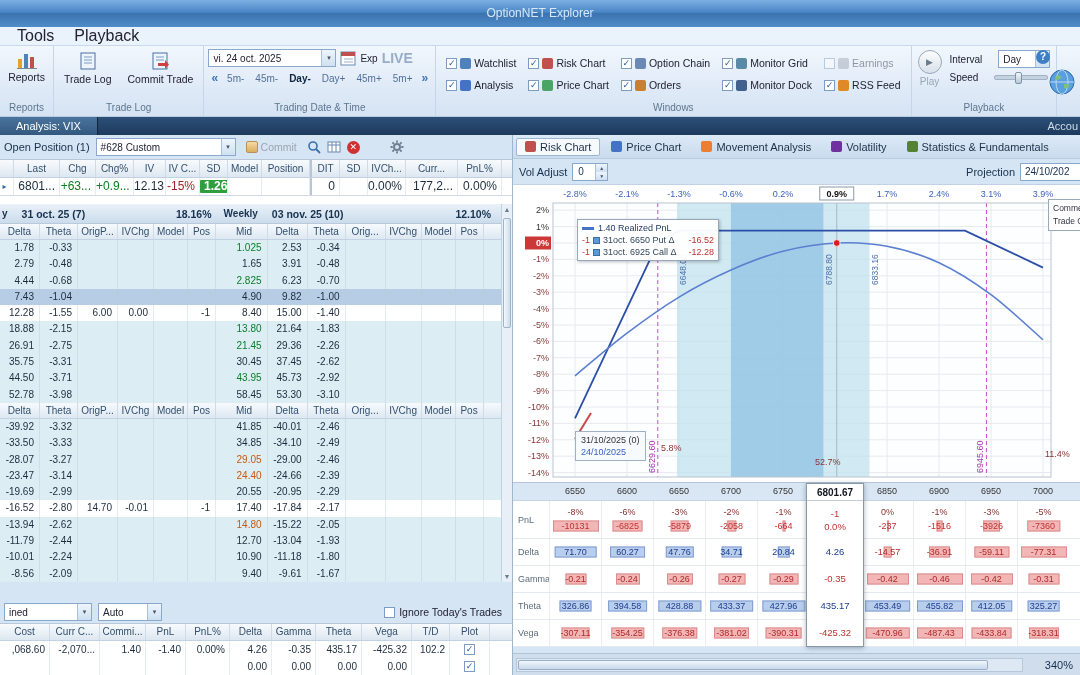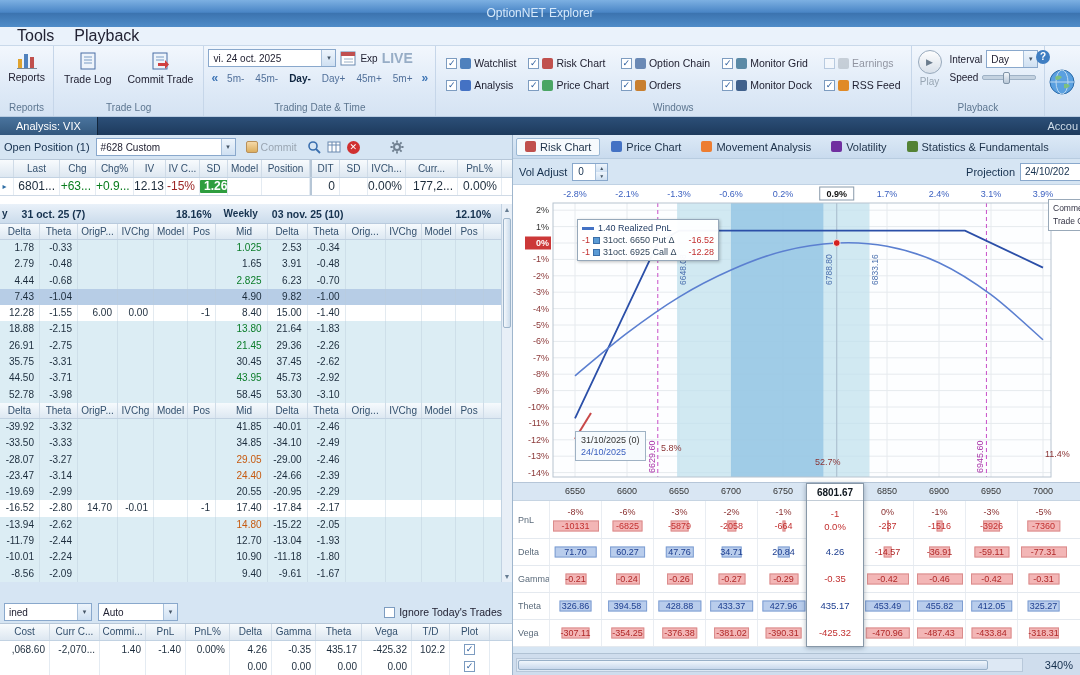--- a/index.html
+++ b/index.html
@@ -22,21 +22,21 @@
 .chev{color:#3f76b6;font-weight:bold;font-size:12px;padding:0 3px}
 .win-grid{display:grid;grid-template-rows:repeat(2,20px);grid-auto-flow:column;gap:2px 12px;padding:4px 6px;align-items:center}
 .win-item{display:flex;align-items:center;gap:3px;font-size:10.5px;white-space:nowrap}
 .win-item.dis{opacity:.45}
 .cb{width:11px;height:11px;background:#fff;border:1px solid #7d9cc0;display:inline-flex;align-items:center;justify-content:center;font-size:9px;color:#2a5c9c;flex:none}
 .cb.on::after{content:"✓"}
 .wicon{width:11px;height:11px;border-radius:2px;flex:none}
 .playbtn{width:24px;height:24px;border-radius:50%;background:linear-gradient(#fdfdfd,#d8e0ea);border:1px solid #97a9bc;display:flex;align-items:center;justify-content:center;font-size:9px;color:#6a7b8c}
 .pb-lab{font-size:10px;color:#98a6b4;text-align:center}
 .pcol{display:flex;flex-direction:column;gap:4px;margin-left:8px;font-size:10px}
-.prow{display:flex;align-items:center;gap:4px}
+.prow{display:flex;align-items:center;gap:16px}
 .slider{width:54px;height:5px;background:#c4d2e0;border:1px solid #9fb2c6;position:relative;border-radius:2px}
 .sthumbv{position:absolute;left:38%;top:-4px;width:7px;height:12px;background:linear-gradient(#f2f6fa,#b9c8d8);border:1px solid #8094a8;border-radius:2px}
 .help-badge{position:absolute;right:30px;top:4px;width:14px;height:14px;border-radius:50%;background:#3f7ec2;color:#fff;font-size:10px;font-weight:bold;text-align:center;line-height:14px}
 .globe{position:absolute;right:4px;top:22px}
 .tabstrip{height:18px;background:linear-gradient(#2c4f78,#1d3a5c);position:relative;display:flex}
 .atab{padding:0 16px;background:linear-gradient(#4a749e,#33587e);color:#fff;font-size:11px;line-height:18px;border-right:1px solid #12263c}
 .tabright{position:absolute;right:2px;top:0;color:#cfdce8;font-size:11px;line-height:18px}
 
 .main{height:540px;display:flex}
 .lpanel{width:513px;display:flex;flex-direction:column;background:#d6e5f3;border-right:1px solid #9fb6cd}
@@ -777,21 +777,21 @@
         <div class="vthumb"></div>
         <span class="sarr" style="margin-top:auto">▼</span>
       </div>
     </div>
 
     <div class="lfooter">
       <div class="combo" style="width:88px">
           <span>ined</span>
           <span class="arr">▾</span>
         </div>
-      <div class="combo" style="width:80px">
+      <div class="combo" style="width:64px">
           <span>Auto</span>
           <span class="arr">▾</span>
         </div>
       <div class="ign">
           <span class="cb"></span>
           <span>Ignore Today's Trades</span>
         </div>
     </div>
     <div class="sum-table" id="sumTable">
         <div class="sthead">

